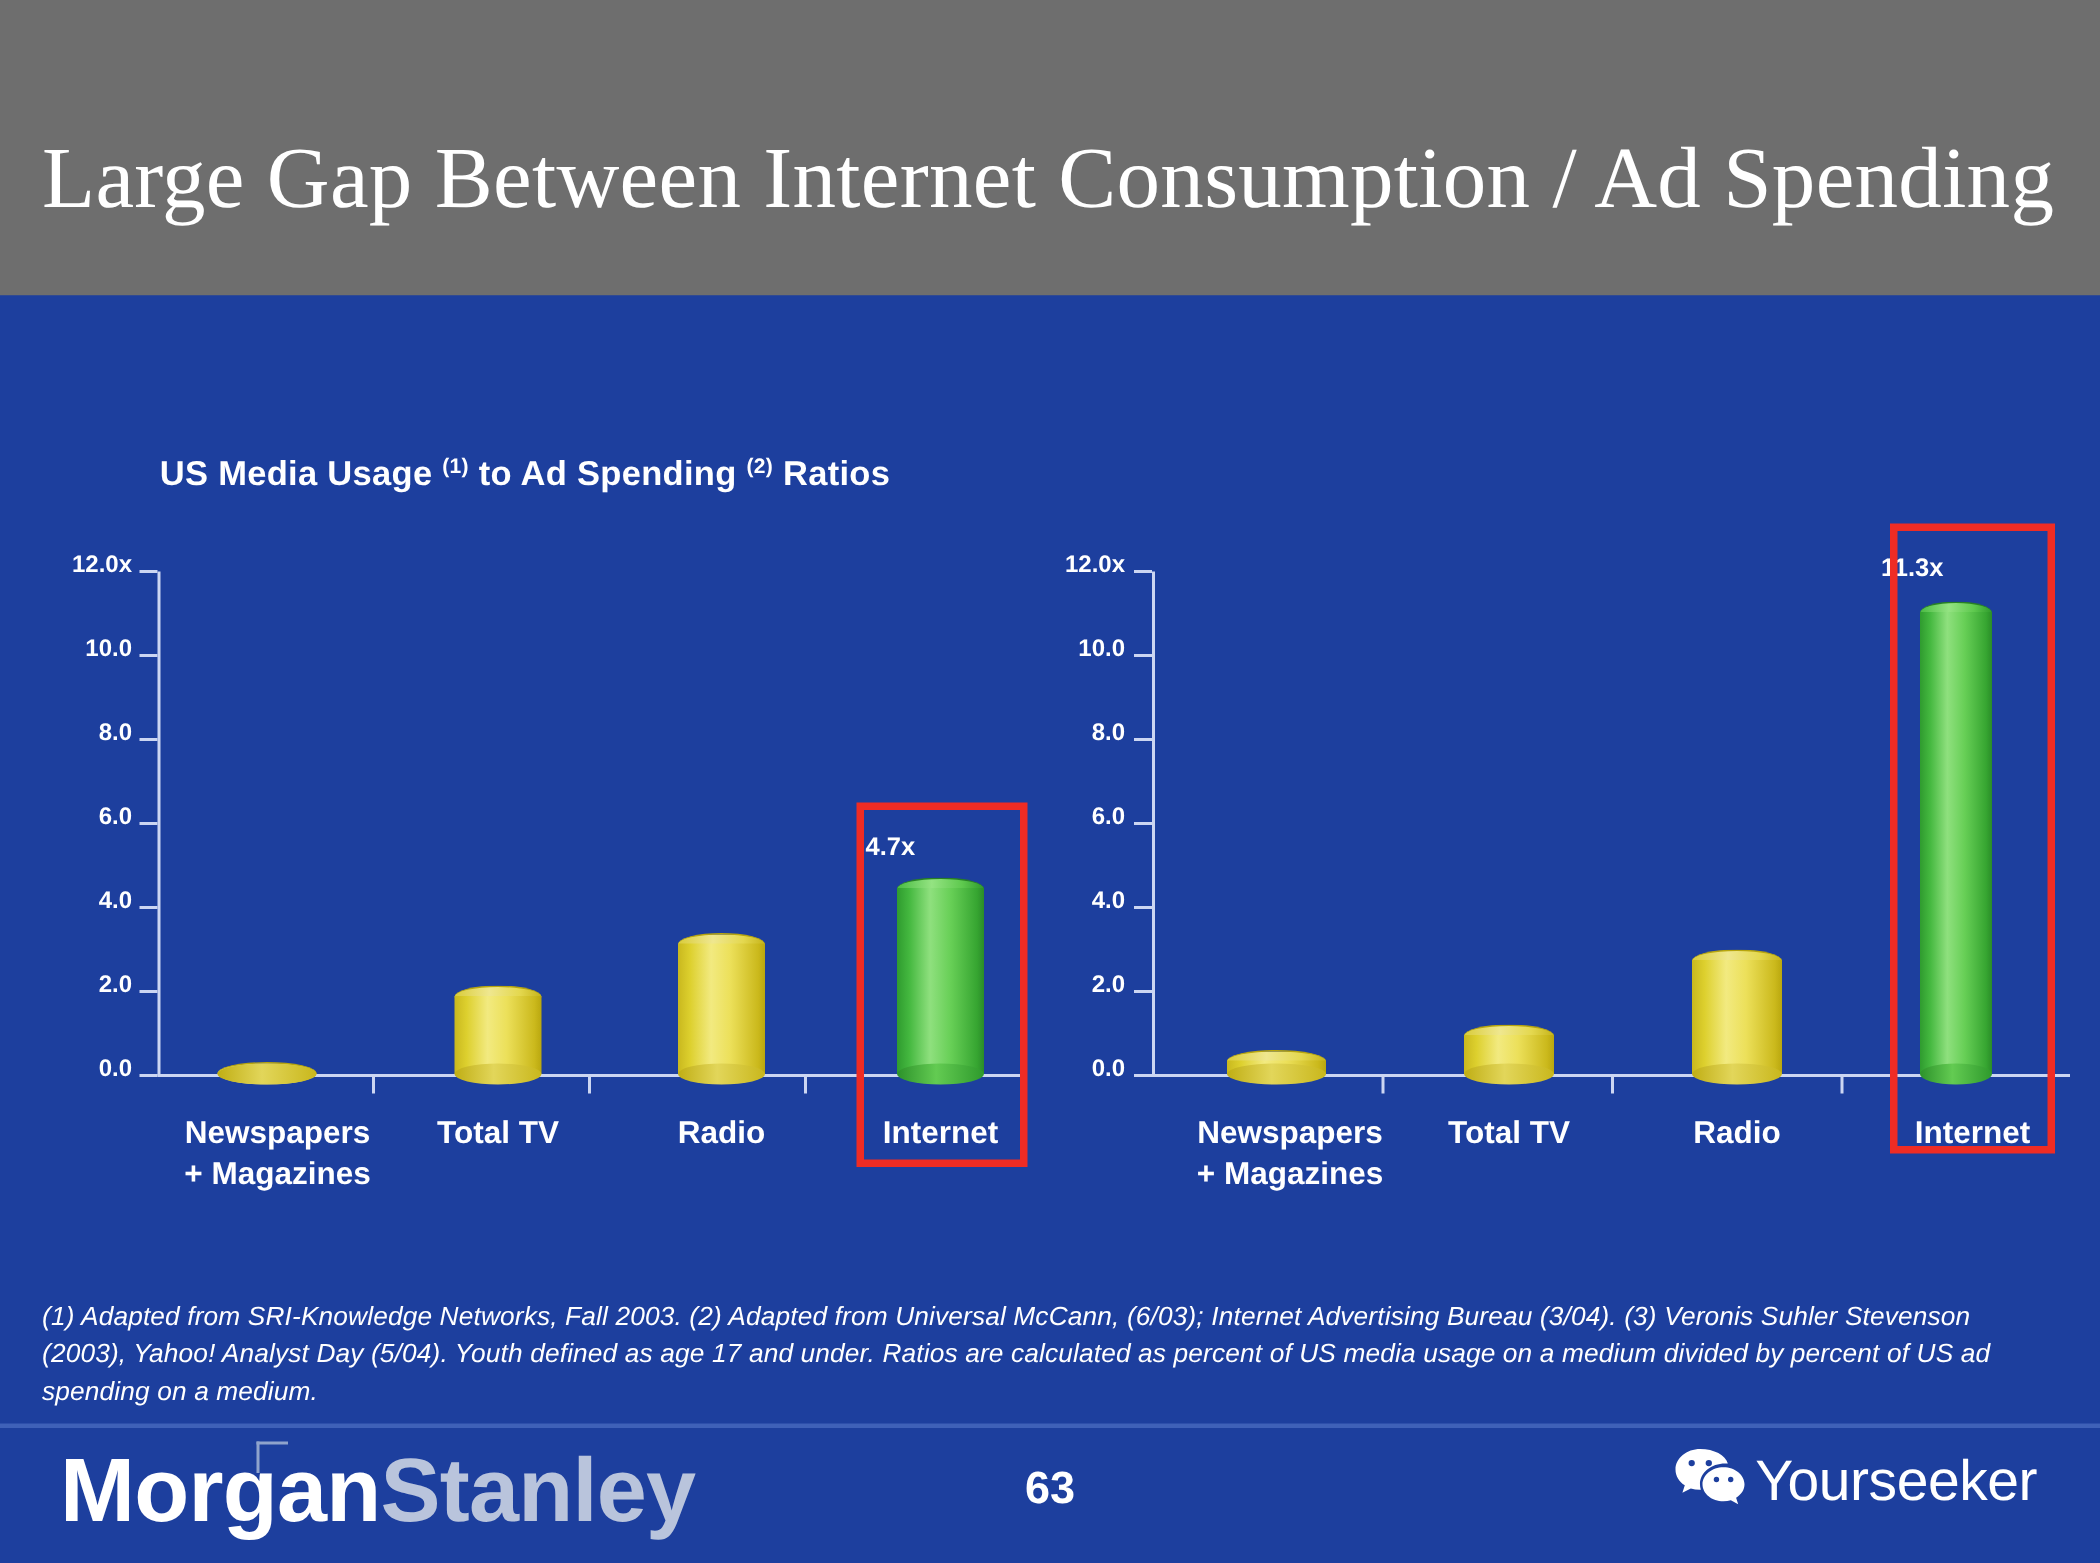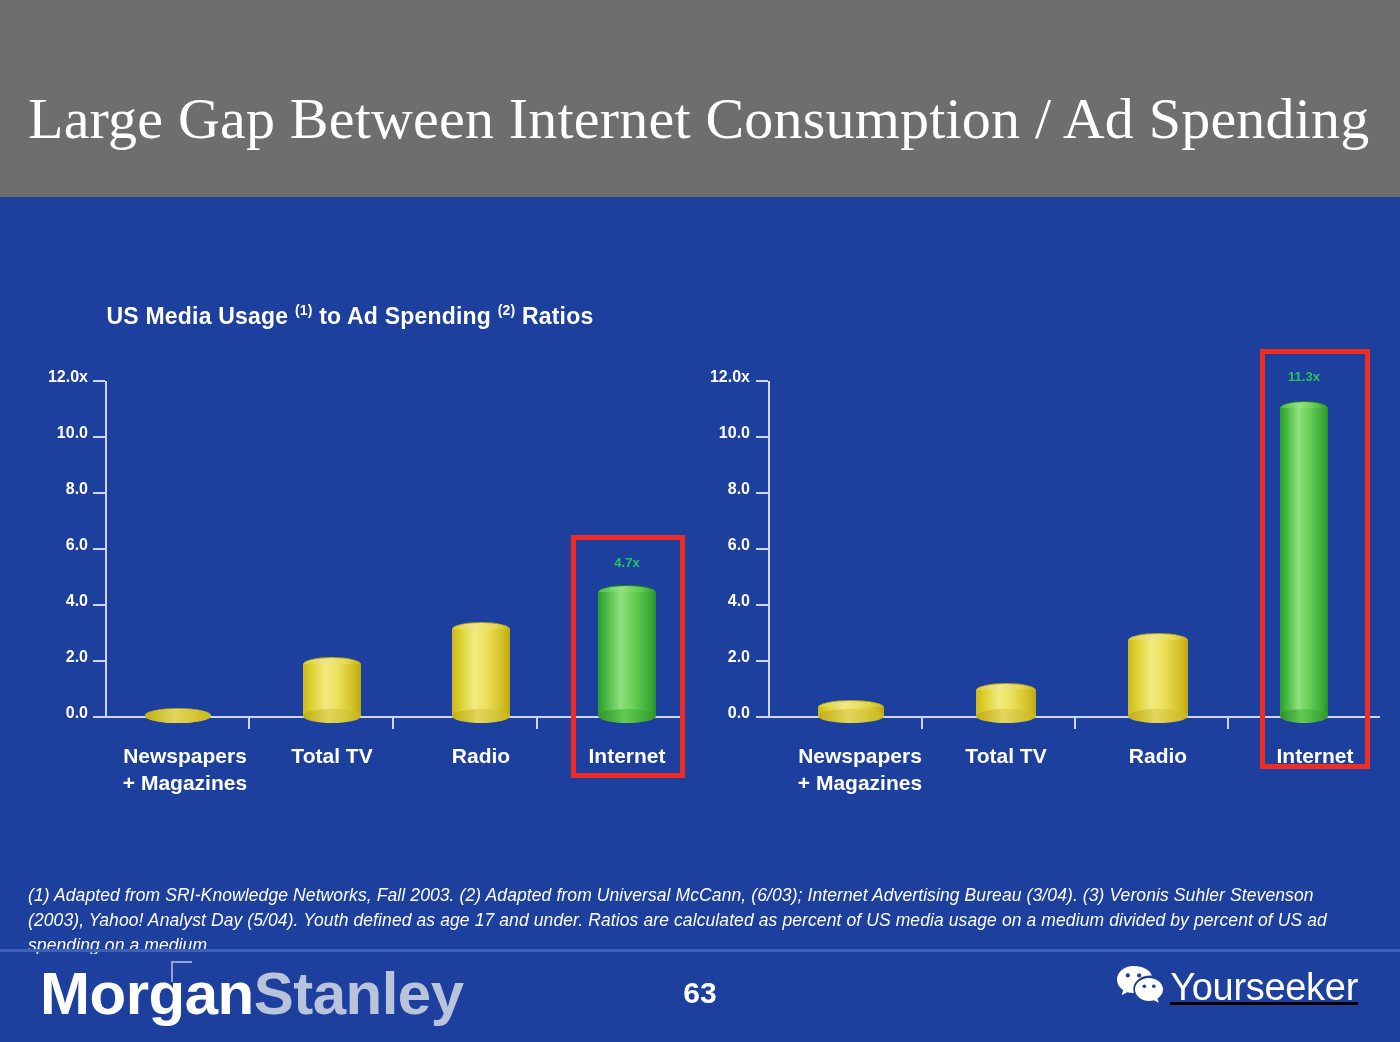--- a/index.html
+++ b/index.html
@@ -112,44 +112,44 @@
   .bar.green .cap{
     background:linear-gradient(to right,#49bb42 0%,#94e382 40%,#5ec94e 75%,#2e9a2c 100%);
     border-top:1px solid #277f25;
   }
   .bar.green .bottomcap{
     background:linear-gradient(to right,#2c922a 0%,#63cb52 45%,#2e9a2c 100%);
   }
 
   .bar-value{
     position:absolute;
-    color:#22c55e;
-    font-size:13px;font-weight:bold;
-    text-align:center;
+    color:#ffffff;
+    font-size:17px;font-weight:bold;
+    text-align:left;
     white-space:nowrap;
   }
 
   .cat-label{
     position:absolute;
     color:#ffffff;
     font-size:21px;font-weight:bold;
     text-align:center;
     line-height:27px;
     white-space:nowrap;
   }
 
   .highlight-box{
     position:absolute;
     border:5px solid #ef2c24;
     box-sizing:border-box;
   }
 
   
   .footnote{
-    position:absolute;left:28px;top:686px;width:1345px;
+    position:absolute;left:28px;top:668px;width:1345px;
     color:#ffffff;
     font-size:17.5px;
     font-style:italic;
     line-height:25px;
     letter-spacing:0.1px;
   }
   .footnote-rule{
     position:absolute;left:0;top:752px;width:1400px;height:3px;
     background:#3f61b8;
   }
@@ -173,21 +173,21 @@
     border-top:2px solid #8fa3cc;
     border-left:2px solid #8fa3cc;
   }
   .page-number{
     position:absolute;left:0;top:22px;width:1400px;
     text-align:center;
     color:#ffffff;font-size:30px;font-weight:bold;
   }
   .yourseeker{
     position:absolute;right:42px;top:10px;
-    display:flex;align-items:center;gap:6px;text-decoration:underline;
+    display:flex;align-items:center;gap:6px;
   }
   .yourseeker .ys-text{
     color:#ffffff;font-size:38px;line-height:42px;letter-spacing:-0.3px;
   }
 </style>
 </head>
 <body>
 
 <div class="header-bar"></div>
 <div class="slide-title">Large Gap Between Internet Consumption / Ad Spending</div>

